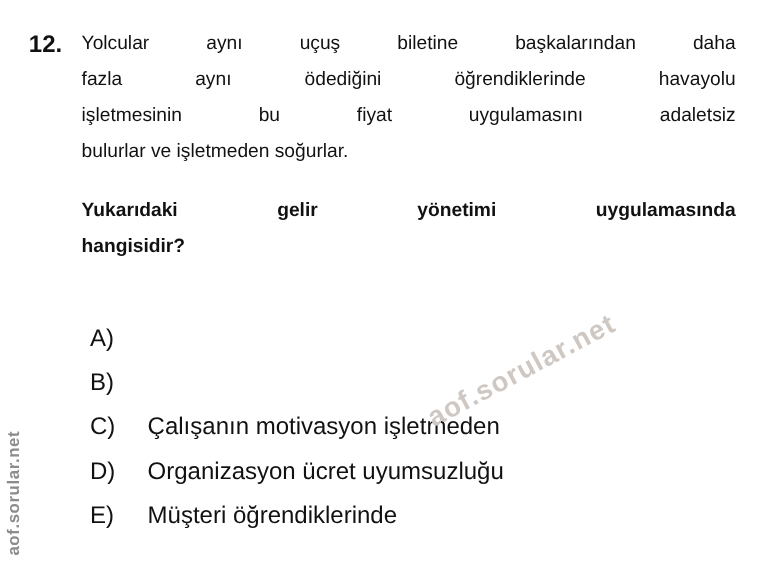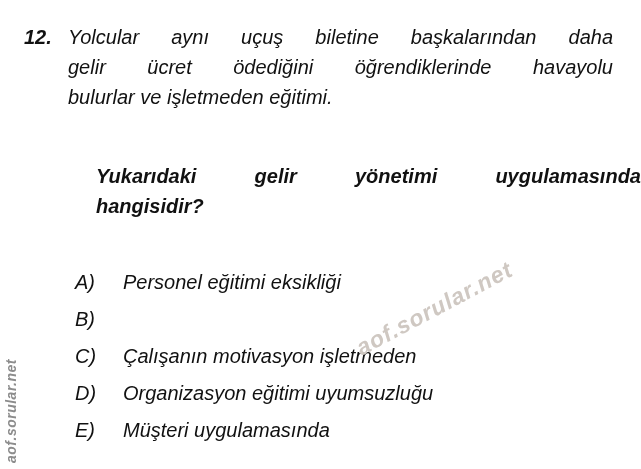--- a/index.html
+++ b/index.html
@@ -8,39 +8,38 @@
     background: #ffffff;
   }
   .page {
     position: relative;
     width: 641px;
     height: 469px;
     background: #ffffff;
     overflow: hidden;
     font-family: "Liberation Sans", sans-serif;
     color: #111111;
-    font-style: italic;
   }
   .qnum {
     position: absolute;
     left: 24px;
     top: 22px;
     font-size: 20px;
     line-height: 30px;
     font-weight: bold;
   }
   .textcol {
     position: absolute;
     left: 68px;
     width: 545px;
   }
   .body-block { top: 22px; }
-  .prompt-block { top: 161px; font-weight: bold; margin-left: 28px; }
+  .prompt-block { top: 161px; font-weight: bold; }
   .line {
-    font-size: 20px;
+    font-size: 16px;
     line-height: 30px;
     white-space: nowrap;
   }
   .just {
     white-space: normal;
     text-align: justify;
     text-align-last: justify;
     text-justify: inter-word;
   }
   .options {
@@ -93,48 +92,48 @@
 </style>
 </head>
 <body>
 
 <div class="page">
 
   <div class="qnum">12.</div>
 
   <div class="textcol body-block" style="top:22px">
     <div class="line just">Yolcular aynı uçuş biletine başkalarından daha</div>
-    <div class="line just">gelir ücret ödediğini öğrendiklerinde havayolu</div>
-    <div class="line">bulurlar ve işletmeden eğitimi.</div>
+    <div class="line just">fazla aynı ödediğini öğrendiklerinde havayolu</div>
+    <div class="line just">işletmesinin bu fiyat uygulamasını adaletsiz</div>
+    <div class="line">bulurlar ve işletmeden soğurlar.</div>
   </div>
 
   <div class="textcol prompt-block" style="top:161px">
     <div class="line just">Yukarıdaki gelir yönetimi uygulamasında</div>
     <div class="line">hangisidir?</div>
   </div>
 
   <div class="options">
     <div class="opt">
       <span class="letter">A)</span>
-      <span class="text">Personel eğitimi eksikliği</span>
     </div>
     <div class="opt">
       <span class="letter">B)</span>
     </div>
     <div class="opt">
       <span class="letter">C)</span>
       <span class="text">Çalışanın motivasyon işletmeden</span>
     </div>
     <div class="opt">
       <span class="letter">D)</span>
-      <span class="text">Organizasyon eğitimi uyumsuzluğu</span>
+      <span class="text">Organizasyon ücret uyumsuzluğu</span>
     </div>
     <div class="opt">
       <span class="letter">E)</span>
-      <span class="text">Müşteri uygulamasında</span>
+      <span class="text">Müşteri öğrendiklerinde</span>
     </div>
   </div>
 
   <div class="wm-diag">aof.sorular.net</div>
 
   <div class="wm-side">aof.sorular.net</div>
 
 </div>
 
 </body></html>

